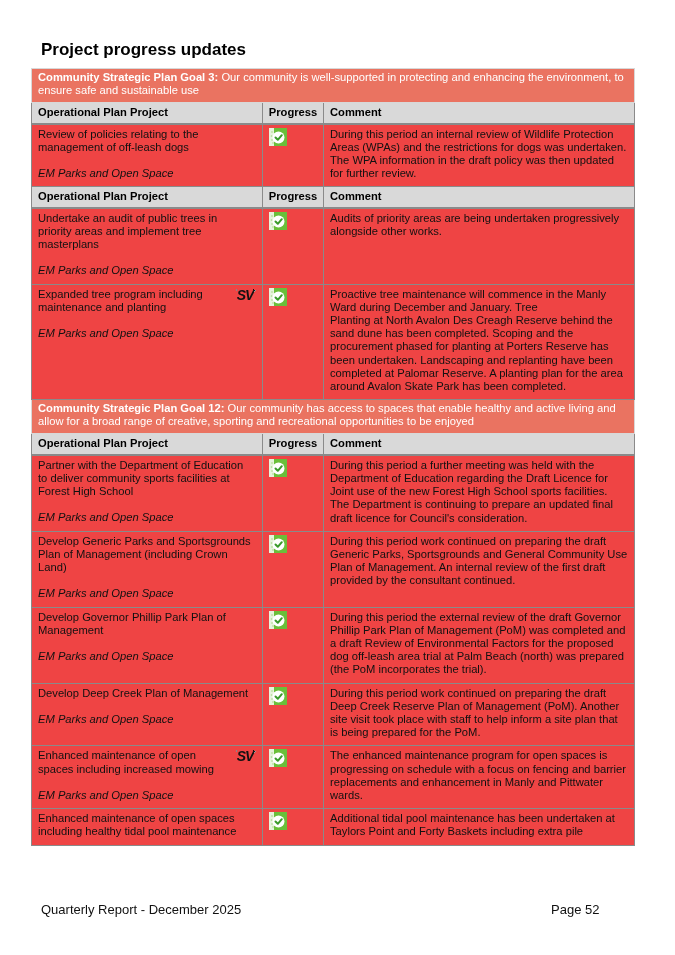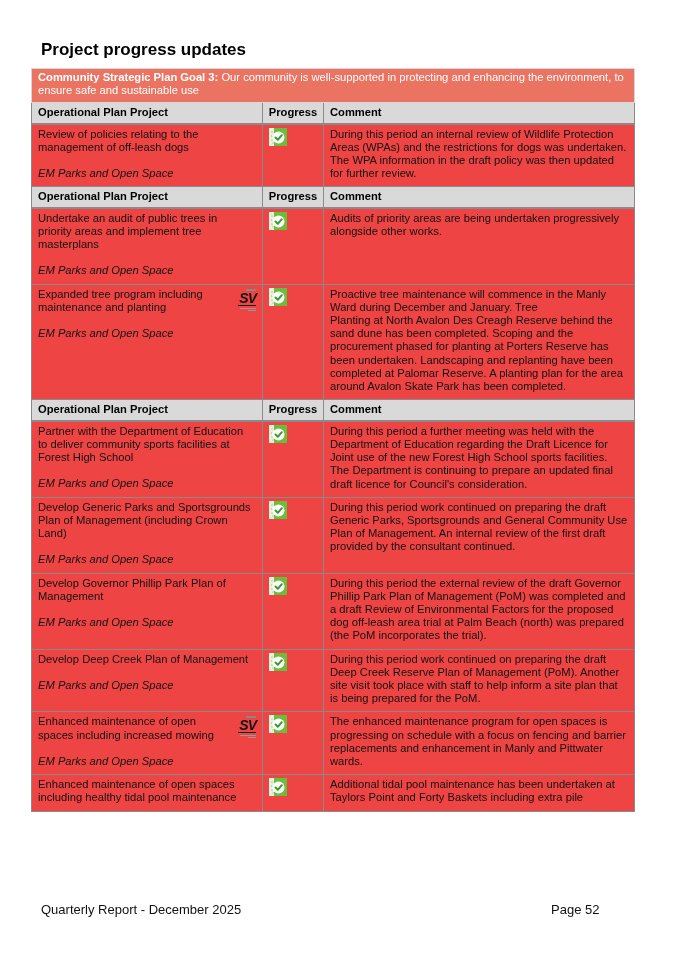--- a/index.html
+++ b/index.html
@@ -35,21 +35,21 @@
     margin-left: 8px;
   }
   tr.head th.prog { text-align: center; padding: 3px 2px; }
   tr.row td { padding: 3px 6px 6px 6px; background: #ef4444; margin-left: 32px; }
   .proj { position: relative; }
   .proj .name { display: block; padding-right: 4px; }
   .proj.has-sv .name { padding-right: 30px; }
   .proj .owner { display: block; font-style: italic; margin-top: 13px; }
   .sv-badge {
     position: absolute; right: 6px; top: 4px; width: 20px; height: 22px;
-    display: flex; flex-direction: column; align-items: flex-end;
+    display: flex; flex-direction: row; align-items: flex-start;
   }
   .sv-badge .tiny { width: 10px; height: 2px; background: #888; margin-bottom: 1px; }
   .sv-badge .sv { font-weight: bold; font-size: 14px; line-height: 13px; color: #111; font-style: italic; letter-spacing: -1px; }
   .sv-badge .bar { width: 18px; height: 1px; background: #111; margin-top: 0px; }
   .sv-badge .tiny2 { width: 16px; height: 1px; background: #999; margin-top: 2px; }
   .sv-badge .tiny3 { width: 8px; height: 1px; background: #999; margin-top: 1px; }
   td.prog-cell { text-align: center; padding-top: 3px !important; }
   .check {
     display: inline-block; width: 18px; height: 18px; position: relative;
   }
@@ -143,20 +143,23 @@
               <circle cx="3" cy="4" r="0.8" fill="#a8d88a"></circle>
               <circle cx="2.5" cy="8" r="0.8" fill="#a8d88a"></circle>
               <circle cx="3" cy="12" r="0.8" fill="#a8d88a"></circle>
               <circle cx="4" cy="15" r="0.8" fill="#a8d88a"></circle>
             </svg></span></td>
         <td>
           <div>Proactive tree maintenance will commence in the Manly Ward during December and January. Tree</div>
           <div>Planting at North Avalon Des Creagh Reserve behind the sand dune has been completed. Scoping and the procurement phased for planting at Porters Reserve has been undertaken. Landscaping and replanting have been completed at Palomar Reserve. A planting plan for the area around Avalon Skate Park has been completed.</div>
         </td>
       </tr>
+      <tr class="goal">
+        <td colspan="3"><b>Community Strategic Plan Goal 12:</b><span> Our community has access to spaces that enable healthy and active living and allow for a broad range of creative, sporting and recreational opportunities to be enjoyed</span></td>
+      </tr>
       <tr class="head">
         <th>Operational Plan Project</th>
         <th class="prog">Progress</th>
         <th>Comment</th>
       </tr>
       <tr class="row">
         <td class="proj">
           <span class="name">Partner with the Department of Education to deliver community sports facilities at Forest High School</span>
           <span class="owner">EM Parks and Open Space</span>
         </td>

